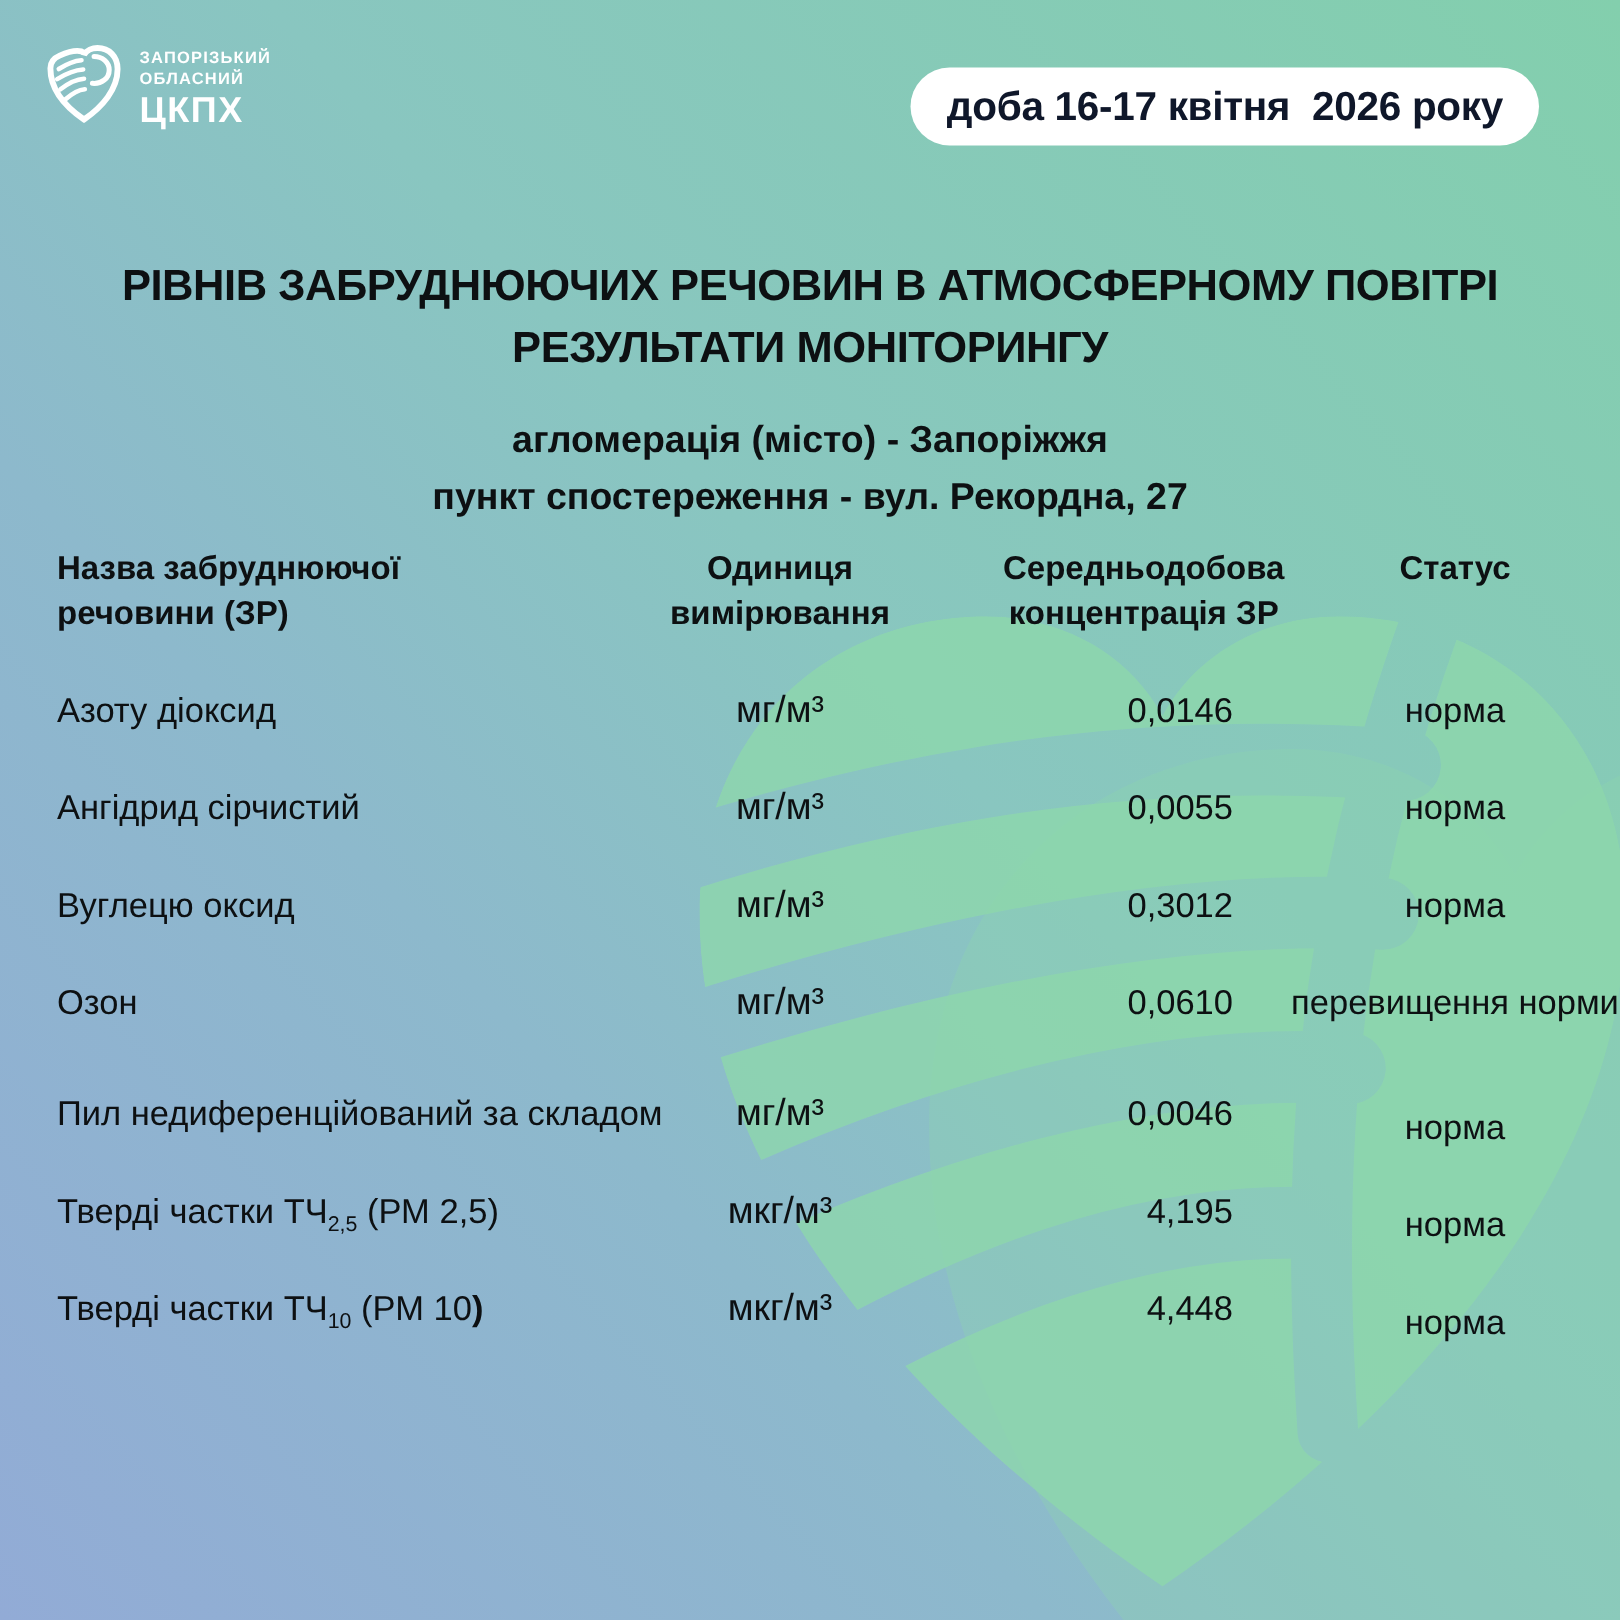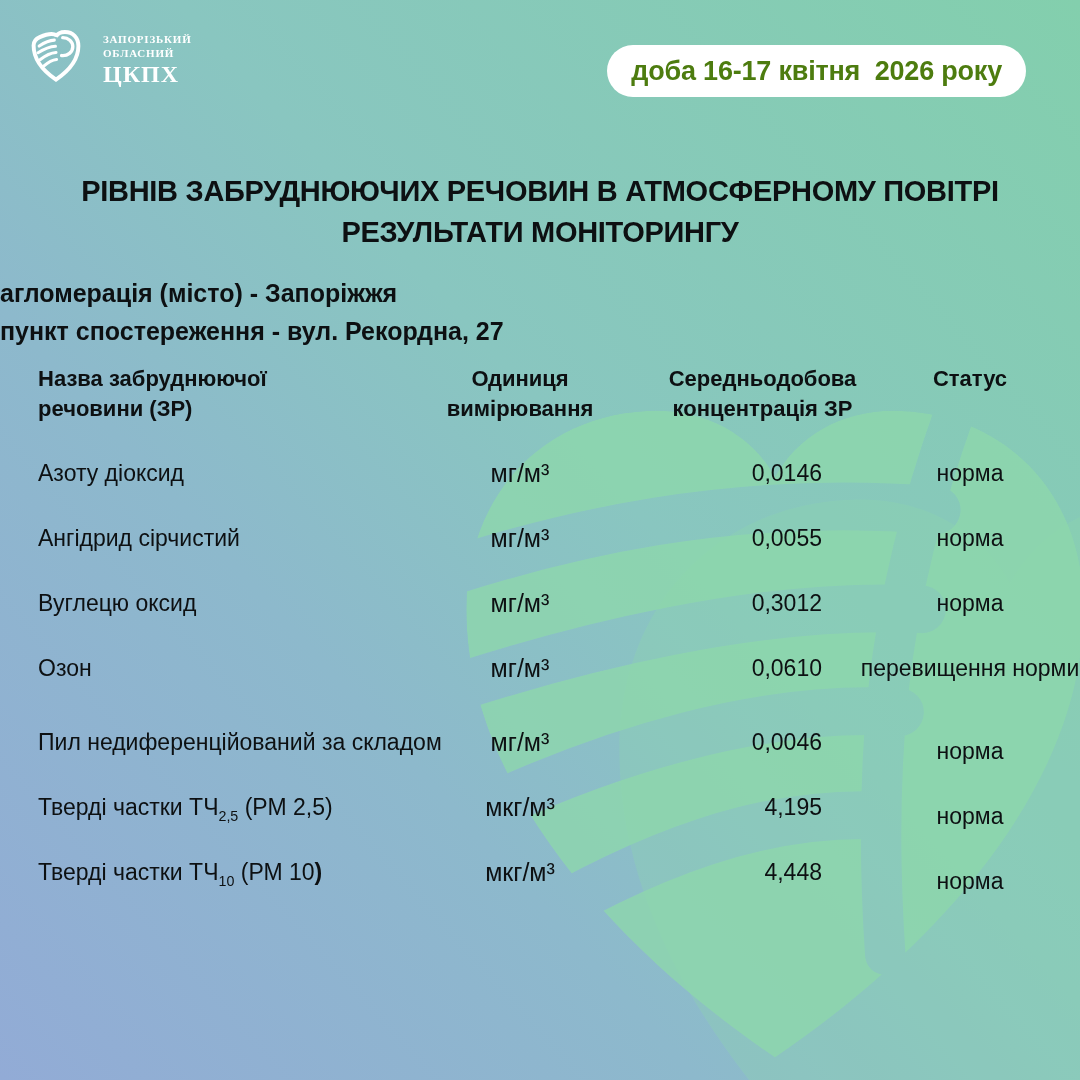--- a/index.html
+++ b/index.html
@@ -9,35 +9,35 @@
     background:linear-gradient(48deg,#92abd6 0%,#8db9cc 34%,#89c6c0 56%,#83cfad 100%);
     color:#0d1012;
   }
   .wm{position:absolute;z-index:0;pointer-events:none;}
   .wm-main{left:385px;top:352px;width:780px;height:735px;opacity:.78;}
   .wm-ghost{left:545px;top:425px;width:930px;height:930px;opacity:.30;}
 
   .hdr{position:absolute;left:0;top:0;width:1080px;height:130px;z-index:2;}
   .logo{position:absolute;left:28px;top:24px;display:flex;align-items:flex-start;color:#ffffff;}
   .logo svg{width:56px;height:62px;display:block;}
-  .logo-text{margin-left:19px;line-height:1;font-family:Liberation Serif, serif;}
+  .logo-text{margin-left:9px;line-height:1;}
   .logo-l1,.logo-l2{font-size:11px;font-weight:700;letter-spacing:.8px;display:block;}
   .logo-l1{margin-top:10px;}
   .logo-l2{margin-top:3px;}
   .logo-l3{font-size:24px;font-weight:700;letter-spacing:1px;display:block;margin-top:3px;}
 
   .badge{
     position:absolute;top:45px;right:54px;height:52px;border-radius:26px;
     background:#ffffff;display:inline-flex;align-items:center;padding:0 24px;
-    color:#4d7c0f;font-size:27px;font-weight:600;white-space:pre;letter-spacing:-.2px;
+    color:#0f172a;font-size:27px;font-weight:600;white-space:pre;letter-spacing:-.2px;
   }
 
   .title{position:absolute;left:0;top:171px;width:1080px;text-align:center;z-index:2;
     font-weight:700;font-size:29px;line-height:41px;letter-spacing:-.3px;}
-  .subtitle{position:absolute;left:0;top:274px;width:1080px;z-index:2;
+  .subtitle{position:absolute;left:0;top:274px;width:1080px;text-align:center;z-index:2;
     font-weight:700;font-size:25px;line-height:38px;}
 
   .tbl{position:absolute;left:0;top:364px;width:1080px;z-index:2;}
   .grid{display:grid;grid-template-columns:392px 180px 250px 220px;padding-left:38px;align-items:center;}
   .thead{align-items:start;font-weight:700;font-size:22px;line-height:30px;}
   .th-name{max-width:245px;}
   .th-unit{text-align:center;}
   .th-conc{text-align:center;padding-left:55px;}
   .th-status{text-align:center;}
   .rows{margin-top:17px;}

